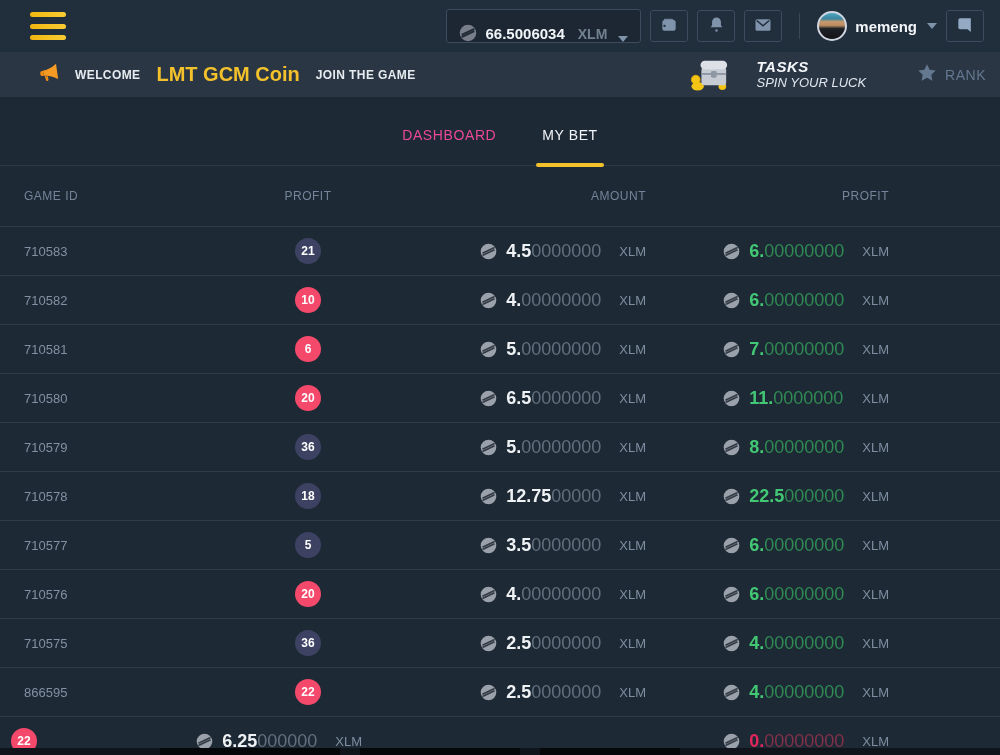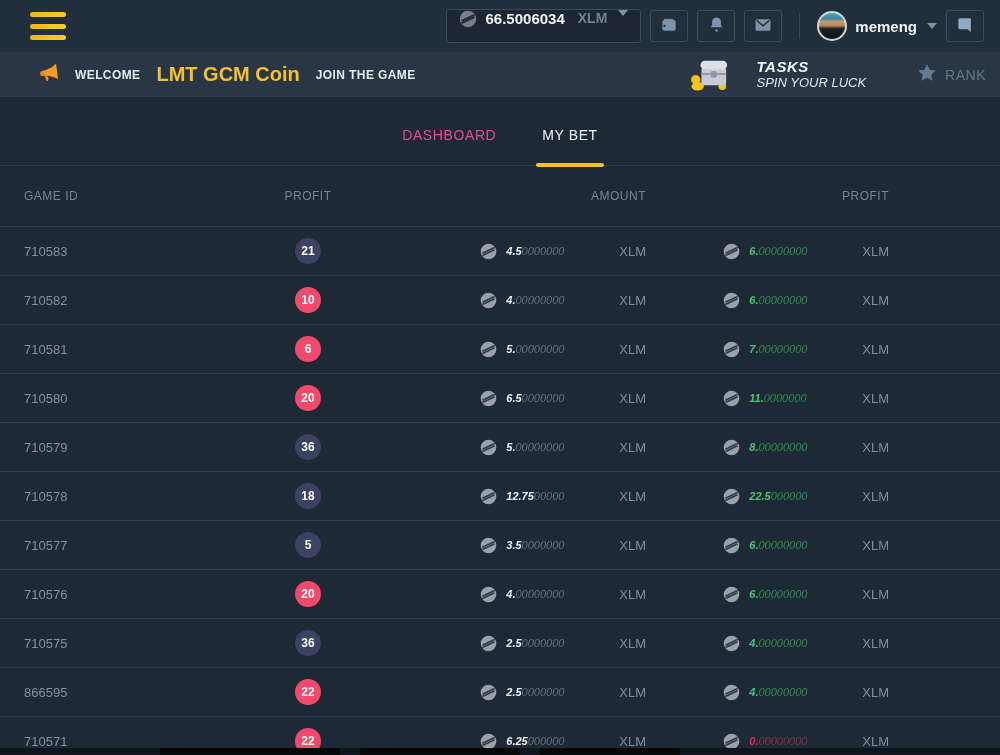--- a/index.html
+++ b/index.html
@@ -12,21 +12,21 @@
   }
   
   .topbar {
     height:52px; background:var(--topbar-bg,#212e3c);
     display:flex; align-items:center; padding:0 16px 0 30px;
   }
   .hamburger { width:36px; height:28px; display:flex; flex-direction:column; justify-content:space-between; background:none; border:none; cursor:pointer; }
   .hamburger span { display:block; height:5px; border-radius:3px; background:linear-gradient(90deg,#f2b70f,#f7cd33); }
   .topbar-right { margin-left:auto; display:flex; align-items:center; gap:9px; }
   .balance-box {
-    display:flex; align-items:flex-start; gap:9px; height:34px; padding:0 12px;
+    display:flex; align-items:flex-end; gap:9px; height:34px; padding:0 12px;
     border:1px solid #3c4b5d; border-radius:3px; background:rgba(0,0,0,.14); cursor:pointer;
   }
   .balance-value { font-size:15px; font-weight:bold; color:#f2f5f8; }
   .balance-cur { font-size:14px; font-weight:bold; color:#72818f; margin-left:4px; }
   .caret { width:0; height:0; border-left:5px solid transparent; border-right:5px solid transparent; border-top:6px solid #7f93ab; margin-left:2px; }
   .icon-btn {
     width:38px; height:32px; display:flex; align-items:center; justify-content:center;
     border:1px solid #3c4b5d; border-radius:3px; background:transparent; cursor:pointer;
   }
   .vdivider { width:1px; height:26px; background:#3a4756; margin:0 8px; }
@@ -74,21 +74,21 @@
   .th { font-size:12px; letter-spacing:.5px; color:#75849a; }
   .gameid { font-size:13px; color:#8390a3; }
   .badge {
     min-width:26px; height:26px; padding:0 6px; border-radius:13px;
     display:flex; align-items:center; justify-content:center;
     font-size:12px; font-weight:bold; color:#fff;
   }
   .badge.red  { background:var(--badge-red,#f4496b); }
   .badge.dark { background:var(--badge-dark,#3d4263); }
   .coin { display:flex; align-items:center; }
-  .val { width:96px; font-size:11px; color:#646f7e;font-style:italic; }
+  .val { width:96px; font-size:18px; color:#646f7e; }
   .val b { color:#eef2f5; font-weight:bold; }
   .val.win  { color:#2f8a54; }
   .val.win b  { color:#42c874; }
   .val.loss { color:#83304b; }
   .val.loss b { color:#e3255b; }
   .cur { font-size:13px; color:#7e8da0; margin-left:8px; }
   
   .bottom-strip { position:absolute; left:0; right:0; bottom:0; height:7px; background:#10151b; }
   .bottom-strip i { position:absolute; top:0; height:100%; background:#050708; }
 </style>
@@ -461,21 +461,20 @@
             <svg viewBox="0 0 24 24" width="17" height="17">
               <circle cx="12" cy="12" r="11" fill="#9aa1ab"></circle>
               <path d="M3.5 14.5 L20.5 6.5 M3.5 17.5 L20.5 9.5" stroke="#333b46" stroke-width="2.4" fill="none"></path>
             </svg>
           </span>
           <span class="val win"><b>4.</b>00000000</span>
           <span class="cur">XLM</span>
         </div>
       </div>
       <div class="trow">
-        <div class="col-id gameid">710571</div>
         <div class="col-result">
           <span class="badge red">22</span>
         </div>
         <div class="col-amount">
           <span class="coin">
             <svg viewBox="0 0 24 24" width="17" height="17">
               <circle cx="12" cy="12" r="11" fill="#9aa1ab"></circle>
               <path d="M3.5 14.5 L20.5 6.5 M3.5 17.5 L20.5 9.5" stroke="#333b46" stroke-width="2.4" fill="none"></path>
             </svg>
           </span>

